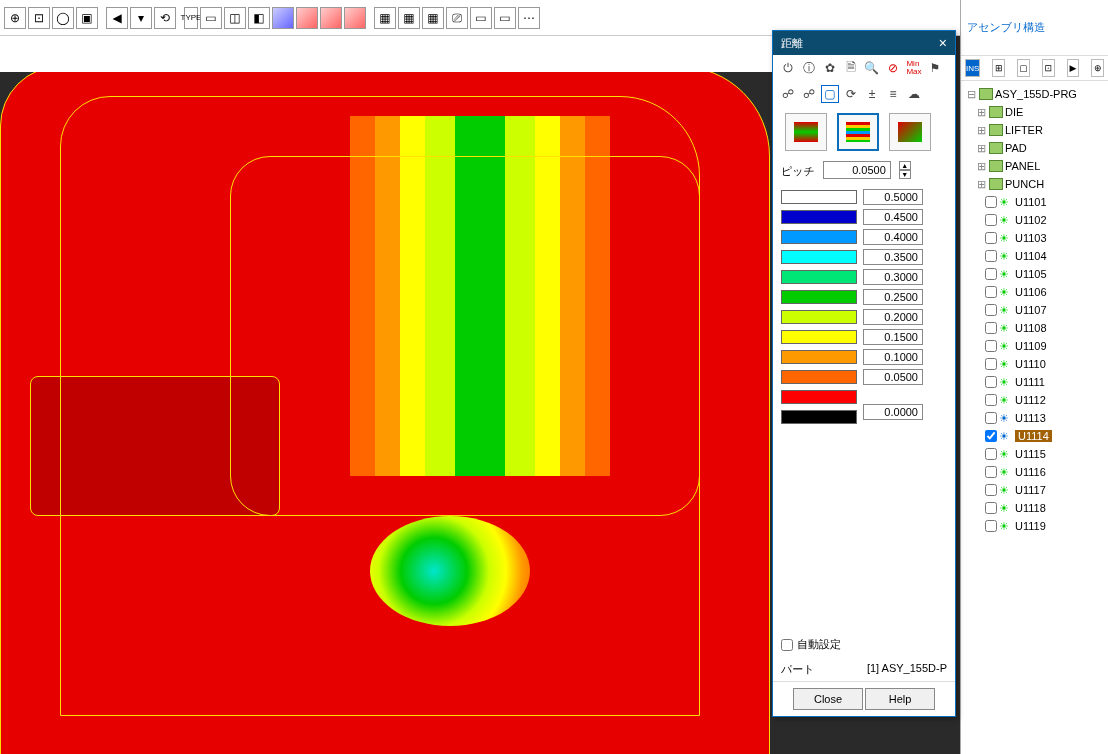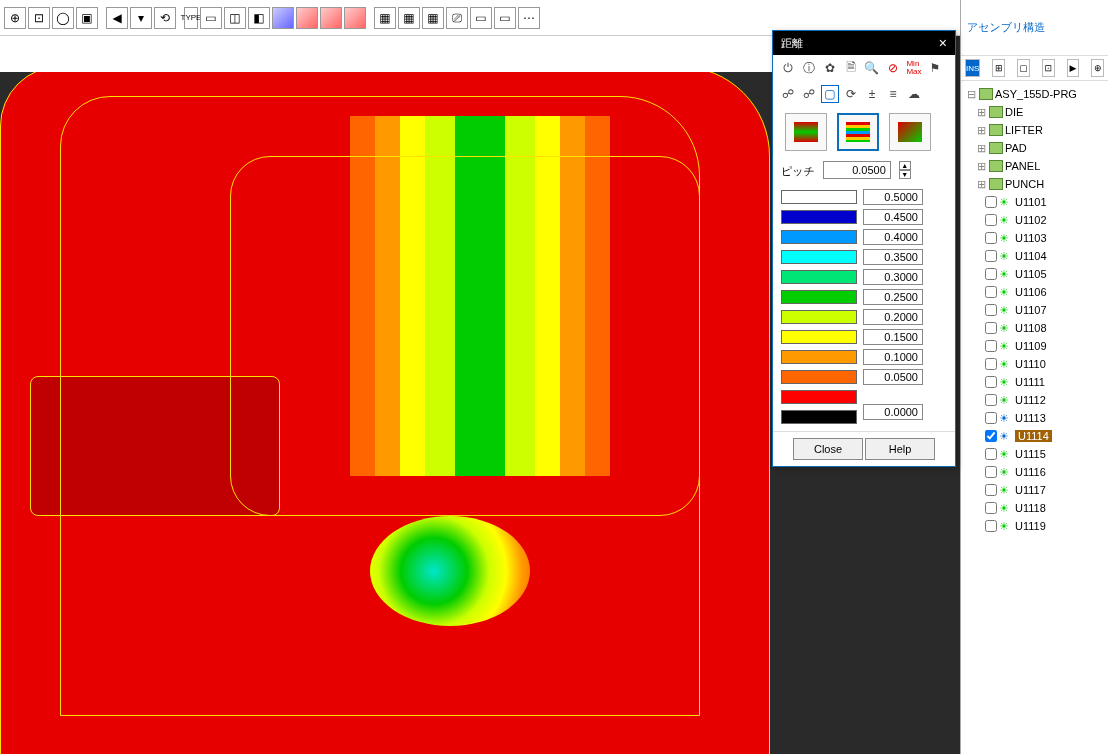--- a/index.html
+++ b/index.html
@@ -13,21 +13,21 @@
 .tool-sep { width: 4px; }
 
 .viewport { flex: 1; background: #2a2a2a; position: relative; overflow: hidden; }
 .model { position: absolute; inset: 0; }
 .redpart { position: absolute; background: #e60000; }
 .colorband { position: absolute; display: flex; }
 .cb { height: 100%; }
 
 
 .dialog { position: absolute; left: 772px; top: 30px; width: 184px; background: #fff; border: 1px solid #0a6ebd; box-shadow: 2px 2px 6px rgba(0,0,0,.3); z-index: 10; }
-.dlg-title { background: #000000; color: #fff; padding: 4px 8px; display: flex; justify-content: space-between; align-items: center; height: 24px; }
+.dlg-title { background: #0c4a6e; color: #fff; padding: 4px 8px; display: flex; justify-content: space-between; align-items: center; height: 24px; }
 .dlg-close { cursor: pointer; font-size: 14px; }
 .dlg-row { display: flex; gap: 3px; padding: 4px 6px; align-items: center; flex-wrap: wrap; }
 .icon-btn { width: 18px; height: 18px; display: flex; align-items: center; justify-content: center; cursor: pointer; color: #444; font-size: 12px; }
 .icon-btn.red { color: #d00; }
 .icon-btn.blue { color: #06c; }
 .section-label { padding: 2px 8px; font-size: 11px; }
 .display-modes { display: flex; gap: 10px; padding: 6px 12px; }
 .mode-btn { width: 42px; height: 38px; border: 1px solid #aaa; background: #f8f8f8; cursor: pointer; display: flex; align-items: center; justify-content: center; }
 .mode-btn.active { border: 2px solid #0a6ebd; }
 .mode-swatch { width: 24px; height: 20px; }
@@ -208,20 +208,28 @@
         <input class="legend-val" value="0.0500" style="">
       </div>
       <div class="legend-row">
         <div class="legend-color" style="background: rgb(255, 0, 0);"></div>
       </div>
       <div class="legend-row">
         <div class="legend-color" style="background: rgb(0, 0, 0);"></div>
         <input class="legend-val" value="0.0000" style="margin-top: -10px;">
       </div>
     </div>
+  <div class="auto-row">
+    <input type="checkbox" class="tn-chk" style="">
+    <span>自動設定</span>
+  </div>
+  <div class="part-row">
+    <span>パート</span>
+    <span>[1] ASY_155D-P</span>
+  </div>
   <div class="dlg-buttons">
     <button class="dlg-btn">Close</button>
     <button class="dlg-btn">Help</button>
   </div>
 </div>
 
 <div class="tree-panel">
   <div class="tree-header">アセンブリ構造</div>
   <div class="tree-tools">
     <div class="tree-tool ins">INS</div>

